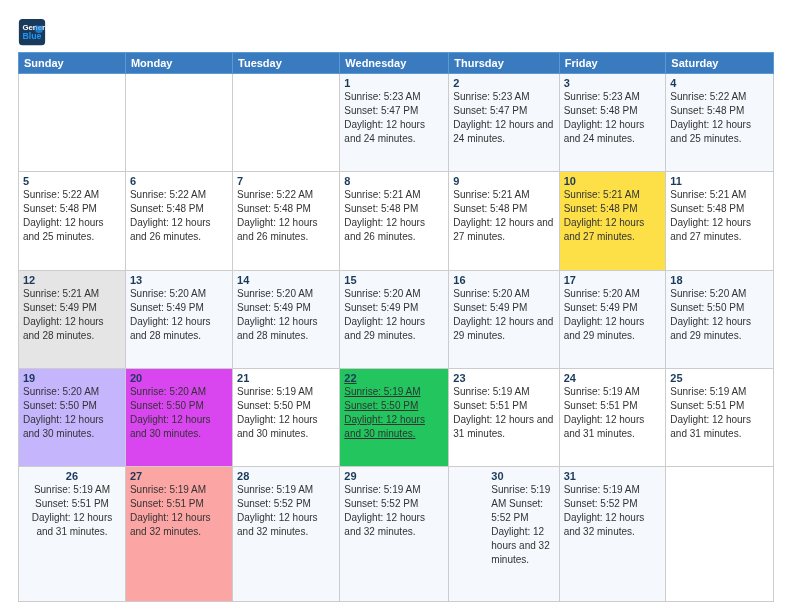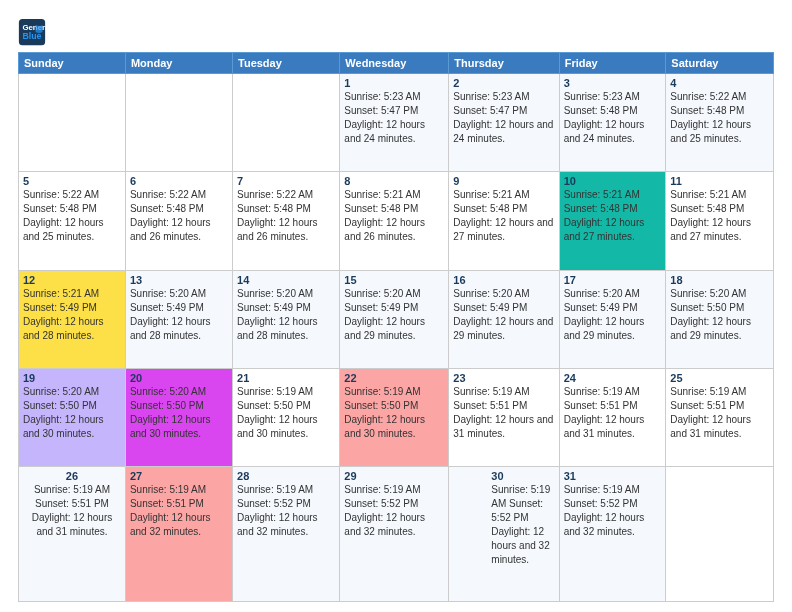--- a/index.html
+++ b/index.html
@@ -200,37 +200,37 @@
 Daylight: 12 hours
 and 26 minutes.</div>
           </td>
           <td style="background: rgb(255, 255, 255);">
             <span class="day-num">9</span>
             <div class="day-info">Sunrise: 5:21 AM
 Sunset: 5:48 PM
 Daylight: 12 hours
 and 27 minutes.</div>
           </td>
-          <td style="background: #14b8a6;">
+          <td style="background: #fde047;">
             <span class="day-num">10</span>
             <div class="day-info">Sunrise: 5:21 AM
 Sunset: 5:48 PM
 Daylight: 12 hours
 and 27 minutes.</div>
           </td>
           <td style="background: rgb(255, 255, 255);">
             <span class="day-num">11</span>
             <div class="day-info">Sunrise: 5:21 AM
 Sunset: 5:48 PM
 Daylight: 12 hours
 and 27 minutes.</div>
           </td>
         </tr>
         <tr>
-          <td style="background: #fde047; margin-left: 34px;">
+          <td style="background: #e5e5e5; margin-left: 34px;">
             <span class="day-num">12</span>
             <div class="day-info">Sunrise: 5:21 AM
 Sunset: 5:49 PM
 Daylight: 12 hours
 and 28 minutes.</div>
           </td>
           <td style="background: rgb(245, 248, 252);">
             <span class="day-num">13</span>
             <div class="day-info">Sunrise: 5:20 AM
 Sunset: 5:49 PM
@@ -288,21 +288,21 @@
 Daylight: 12 hours
 and 30 minutes.</div>
           </td>
           <td style="background: rgb(255, 255, 255);">
             <span class="day-num">21</span>
             <div class="day-info">Sunrise: 5:19 AM
 Sunset: 5:50 PM
 Daylight: 12 hours
 and 30 minutes.</div>
           </td>
-          <td style="background: #fca5a5;">
+          <td style="background: #22c55e; text-decoration: underline;">
             <span class="day-num">22</span>
             <div class="day-info">Sunrise: 5:19 AM
 Sunset: 5:50 PM
 Daylight: 12 hours
 and 30 minutes.</div>
           </td>
           <td style="background: rgb(255, 255, 255);">
             <span class="day-num">23</span>
             <div class="day-info">Sunrise: 5:19 AM
 Sunset: 5:51 PM

